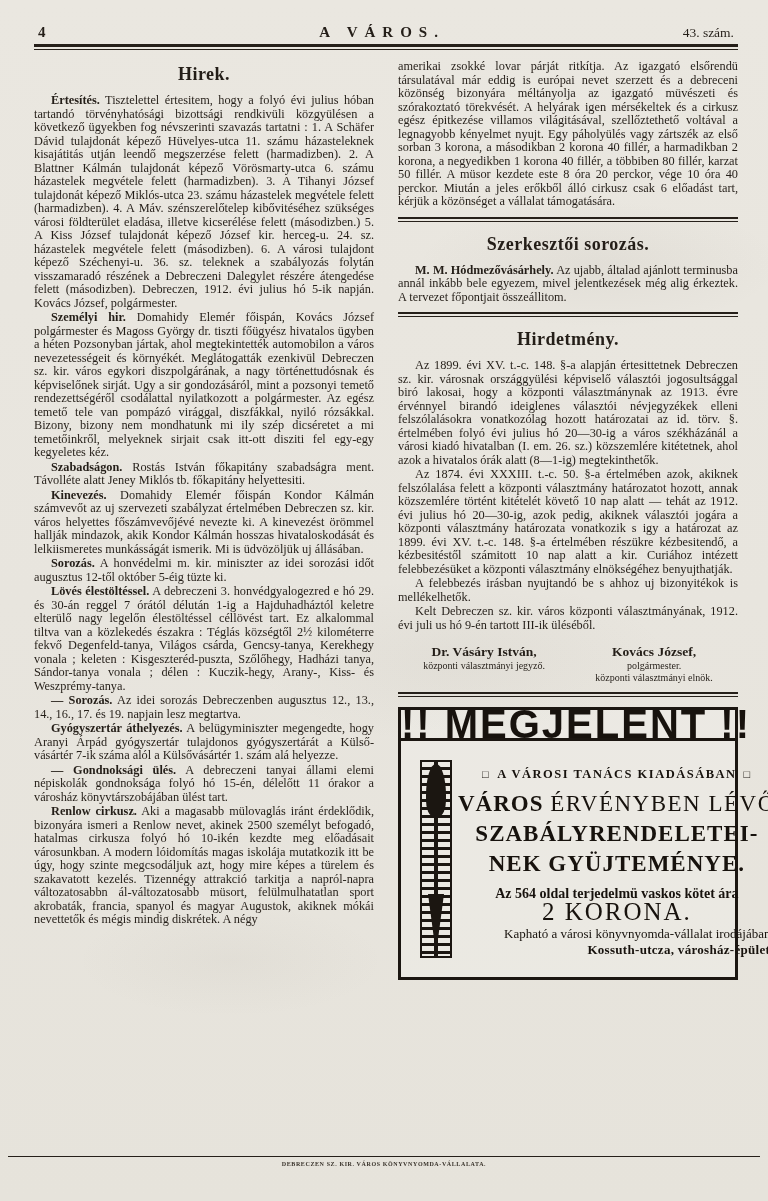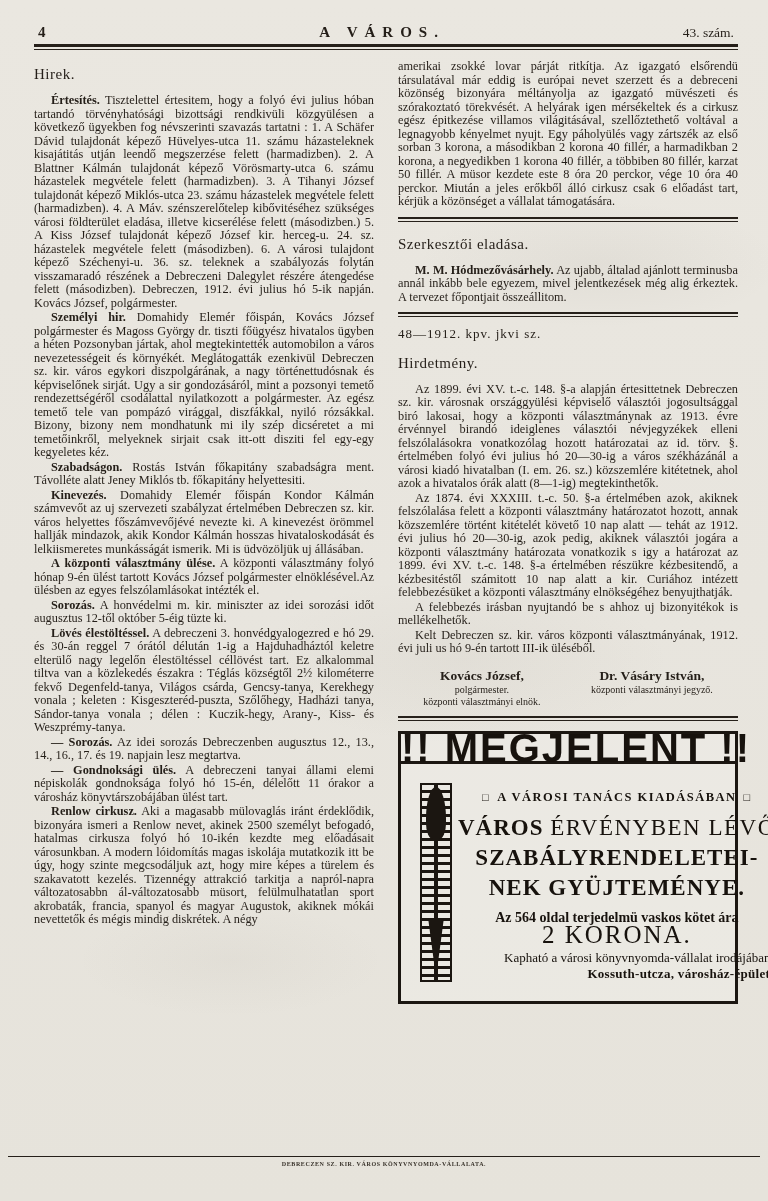--- a/index.html
+++ b/index.html
@@ -22,21 +22,21 @@
   .masthead-row{display:flex;align-items:baseline;justify-content:space-between;padding:0 4px 3px 4px;}
   .pageno{font-size:15px;font-weight:bold;}
   .masthead{font-size:15px;font-weight:bold;letter-spacing:7px;transform:translateX(8px);margin-left:20px;}
   .issue{font-size:13.5px;}
   .head-rule{border-top:3px solid #26201a;border-bottom:1px solid #26201a;height:2px;margin-bottom:10px;}
   
   .columns{display:flex;gap:24px;}
   .col{flex:1;min-width:0;text-align:justify;font-size:12.3px;line-height:13.5px;}
   .col-left{max-width:340px;}
   .col-right{max-width:340px;}
-  h2.section-title{font-size:15px;line-height:24px;font-weight:normal;text-align:left;margin:2px 0 8px 0;letter-spacing:.5px;}
+  h2.section-title{font-size:18px;line-height:24px;font-weight:bold;text-align:center;margin:2px 0 8px 0;letter-spacing:.5px;}
   p.article{margin:0 0 1px 0;text-indent:17px;}
   p.article .lead{font-weight:bold;}
   p.cont{margin:0 0 6px 0;text-indent:0;}
   .rule-double{border-top:2.5px solid #26201a;border-bottom:1.5px solid #26201a;height:2px;margin:8px 0 10px 0;}
   .notice-ref{margin:4px 0 10px 0;font-size:13px;letter-spacing:1px;text-indent:0;}
   
   .signatures{display:flex;justify-content:space-around;margin:12px 0 4px 0;text-align:center;}
   .sig-name{font-weight:bold;font-size:13.5px;line-height:16px;}
   .sig-role{font-size:10px;line-height:12px;}
   
@@ -81,58 +81,57 @@
 
   <div class="columns">
 
     <div class="col col-left">
       <h2 class="section-title">Hirek.</h2>
       <div id="left-articles">
           <p class="article"><b class="lead">Értesítés.</b><span> Tisztelettel értesitem, hogy a folyó évi julius hóban tartandó törvényhatósági bizottsági rendkivüli közgyülésen a következő ügyekben fog névszerinti szavazás tartatni : 1. A Schäfer Dávid tulajdonát képező Hüvelyes-utca 11. számu házasteleknek kisajátitás utján leendő megszerzése felett (harmadizben). 2. A Blattner Kálmán tulajdonát képező Vörösmarty-utca 6. számu házastelek megvétele felett (harmadizben). 3. A Tihanyi József tulajdonát képező Miklós-utca 23. számu házastelek megvétele felett (harmadizben). 4. A Máv. szénszerelőtelep kibővitéséhez szükséges városi földterület eladása, illetve kicserélése felett (másodizben.) 5. A Kiss József tulajdonát képező József kir. herceg-u. 24. sz. házastelek megvétele felett (másodizben). 6. A városi tulajdont képező Széchenyi-u. 36. sz. teleknek a szabályozás folytán visszamaradó részének a Debreczeni Dalegylet részére átengedése felett (másodizben). Debreczen, 1912. évi julius hó 5-ik napján. Kovács József, polgármester.</span></p>
           <p class="article"><b class="lead">Személyi hir.</b><span> Domahidy Elemér főispán, Kovács József polgármester és Magoss György dr. tiszti főügyész hivatalos ügyben a héten Pozsonyban jártak, ahol megtekintették automobilon a város nevezetességeit és környékét. Meglátogatták ezenkivül Debreczen sz. kir. város egykori diszpolgárának, a nagy történettudósnak és képviselőnek sirját. Ugy a sir gondozásáról, mint a pozsonyi temető rendezettségéről csodálattal nyilatkozott a polgármester. Az egész temető tele van pompázó virággal, diszfákkal, nyiló rózsákkal. Bizony, bizony nem mondhatunk mi ily szép dicséretet a mi temetőinkről, melyeknek sirjait csak itt-ott disziti fel egy-egy kegyeletes kéz.</span></p>
           <p class="article"><b class="lead">Szabadságon.</b><span> Rostás István főkapitány szabadságra ment. Távolléte alatt Jeney Miklós tb. főkapitány helyettesiti.</span></p>
           <p class="article"><b class="lead">Kinevezés.</b><span> Domahidy Elemér főispán Kondor Kálmán számvevőt az uj szervezeti szabályzat értelmében Debreczen sz. kir. város helyettes főszámvevőjévé nevezte ki. A kinevezést örömmel hallják mindazok, akik Kondor Kálmán hosszas hivataloskodását és lelkiismeretes munkásságát ismerik. Mi is üdvözöljük uj állásában.</span></p>
-          <p class="article"><b class="lead">A központi választmány ülése.</b><span> A központi választmány folyó hónap 9-én ülést tartott Kovács József polgármester elnöklésével.Az ülésben az egyes felszólamlásokat intézték el.</span></p>
           <p class="article"><b class="lead">Sorozás.</b><span> A honvédelmi m. kir. miniszter az idei sorozási időt augusztus 12-től október 5-éig tüzte ki.</span></p>
           <p class="article"><b class="lead">Lövés élestöltéssel.</b><span> A debreczeni 3. honvédgyalogezred e hó 29. és 30-án reggel 7 órától délután 1-ig a Hajduhadháztól keletre elterülő nagy legelőn élestöltéssel céllövést tart. Ez alkalommal tiltva van a közlekedés északra : Téglás községtől 2½ kilométerre fekvő Degenfeld-tanya, Világos csárda, Gencsy-tanya, Kerekhegy vonala ; keleten : Kisgeszteréd-puszta, Szőlőhegy, Hadházi tanya, Sándor-tanya vonala ; délen : Kuczik-hegy, Arany-, Kiss- és Weszprémy-tanya.</span></p>
           <p class="article"><b class="lead">— Sorozás.</b><span> Az idei sorozás Debreczenben augusztus 12., 13., 14., 16., 17. és 19. napjain lesz megtartva.</span></p>
+          <p class="article"><b class="lead">Gyógyszertár áthelyezés.</b><span> A belügyminiszter megengedte, hogy Aranyi Árpád gyógyszertár tulajdonos gyógyszertárát a Külső-vásártér 7-ik száma alól a Külsővásártér 1. szám alá helyezze.</span></p>
           <p class="article"><b class="lead">— Gondnoksági ülés.</b><span> A debreczeni tanyai állami elemi népiskolák gondnoksága folyó hó 15-én, délelőtt 11 órakor a városház könyvtárszobájában ülést tart.</span></p>
           <p class="article"><b class="lead">Renlow cirkusz.</b><span> Aki a magasabb mülovaglás iránt érdeklődik, bizonyára ismeri a Renlow nevet, akinek 2500 személyt befogadó, hatalmas cirkusza folyó hó 10-ikén kezdte meg előadásait városunkban. A modern lóidomítás magas iskolája mutatkozik itt be úgy, hogy szinte megcsodáljuk azt, hogy mire képes a türelem és szakavatott kezelés. Tizennégy attrakció tarkitja a napról-napra változatosabbn ál-változatosabb müsort, felülmulhatatlan sport akrobaták, francia, spanyol és magyar Augustok, akiknek mókái nevettetők és mégis mindig diskrétek. A négy</span></p>
         </div>
     </div>
 
     <div class="col col-right">
 
       <p class="cont"><span>amerikai zsokké lovar párját ritkítja. Az igazgató elsőrendü társulatával már eddig is európai nevet szerzett és a debreceni közönség bizonyára méltányolja az igazgató müvészeti és szórakoztató törekvését. A helyárak igen mérsékeltek és a cirkusz egész épitkezése villamos világitásával, szellőztethető voltával a legnagyobb kényelmet nyujt. Egy páholyülés vagy zártszék az első sorban 3 korona, a másodikban 2 korona 40 fillér, a harmadikban 2 korona, a negyedikben 1 korona 40 fillér, a többiben 80 fillér, karzat 50 fillér. A müsor kezdete este 8 óra 20 perckor, vége 10 óra 40 perckor. Miután a jeles erőkből álló cirkusz csak 6 előadást tart, kérjük a közönséget a vállalat támogatására.</span></p>
 
       <div class="rule-double"></div>
 
-      <h2 class="section-title">Szerkesztői eladása.</h2>
+      <h2 class="section-title">Szerkesztői sorozás.</h2>
       <p class="article"><b class="lead">M. M. Hódmezővásárhely.</b> <span>Az ujabb, általad ajánlott terminusba annál inkább bele egyezem, mivel jelentkezések még alig érkeztek. A tervezet főpontjait összeállitom.</span></p>
 
       <div class="rule-double"></div>
 
-      <p class="notice-ref">48—1912. kpv. jkvi sz.</p>
       <h2 class="section-title">Hirdetmény.</h2>
       <div id="notice-paragraphs">
           <p class="article">Az 1899. évi XV. t.-c. 148. §-a alapján értesittetnek Debreczen sz. kir. városnak országgyülési képviselő választói jogosultsággal biró lakosai, hogy a központi választmánynak az 1913. évre érvénnyel birandó ideiglenes választói névjegyzékek elleni felszólalásokra vonatkozólag hozott határozatai az id. törv. §. értelmében folyó évi julius hó 20—30-ig a város székházánál a városi kiadó hivatalban (I. em. 26. sz.) közszemlére kitétetnek, ahol azok a hivatalos órák alatt (8—1-ig) megtekinthetők.</p>
           <p class="article">Az 1874. évi XXXIII. t.-c. 50. §-a értelmében azok, akiknek felszólalása felett a központi választmány határozatot hozott, annak közszemlére történt kitételét követő 10 nap alatt — tehát az 1912. évi julius hó 20—30-ig, azok pedig, akiknek választói jogára a központi választmány határozata vonatkozik s igy a határozat az 1899. évi XV. t.-c. 148. §-a értelmében részükre kézbesitendő, a kézbesitéstől számitott 10 nap alatt a kir. Curiához intézett felebbezésüket a központi választmány elnökségéhez benyujthatják.</p>
           <p class="article">A felebbezés irásban nyujtandó be s ahhoz uj bizonyitékok is mellékelhetők.</p>
           <p class="article">Kelt Debreczen sz. kir. város központi választmányának, 1912. évi juli us hó 9-én tartott III-ik üléséből.</p>
         </div>
 
       <div class="signatures">
         <div class="sig">
+          <div class="sig-name">Dr. Vásáry István,</div>
+          <div class="sig-role">központi választmányi jegyző.</div>
+        </div>
+        <div class="sig">
           <div class="sig-name">Kovács József,</div>
           <div class="sig-role">polgármester.</div>
           <div class="sig-role">központi választmányi elnök.</div>
-        </div>
-        <div class="sig">
-          <div class="sig-name">Dr. Vásáry István,</div>
-          <div class="sig-role">központi választmányi jegyző.</div>
         </div>
       </div>
 
       <div class="rule-double"></div>
 
       <div class="ad-box">
         <div class="ad-head">!! MEGJELENT !!</div>
         <div class="ad-body">
           <div class="ornament"></div>
           <div class="ad-center">

